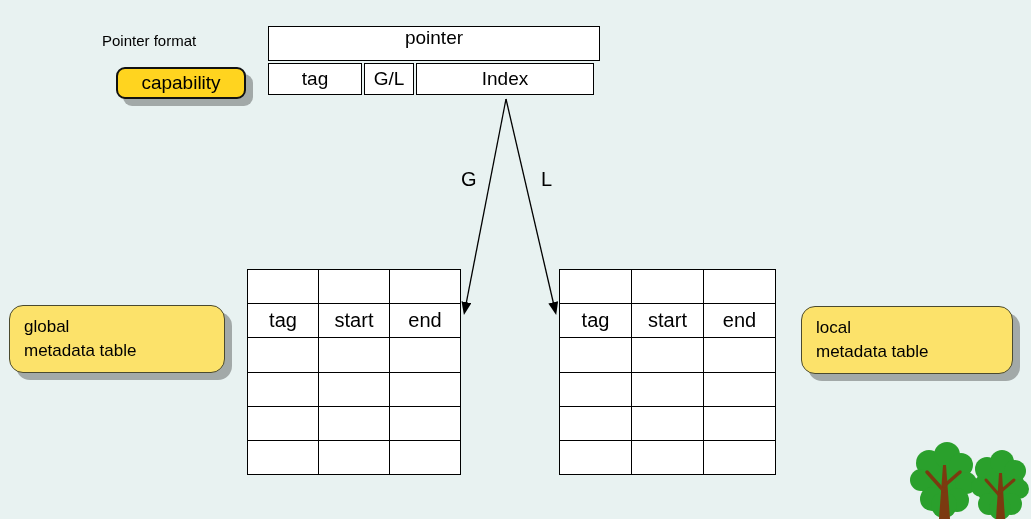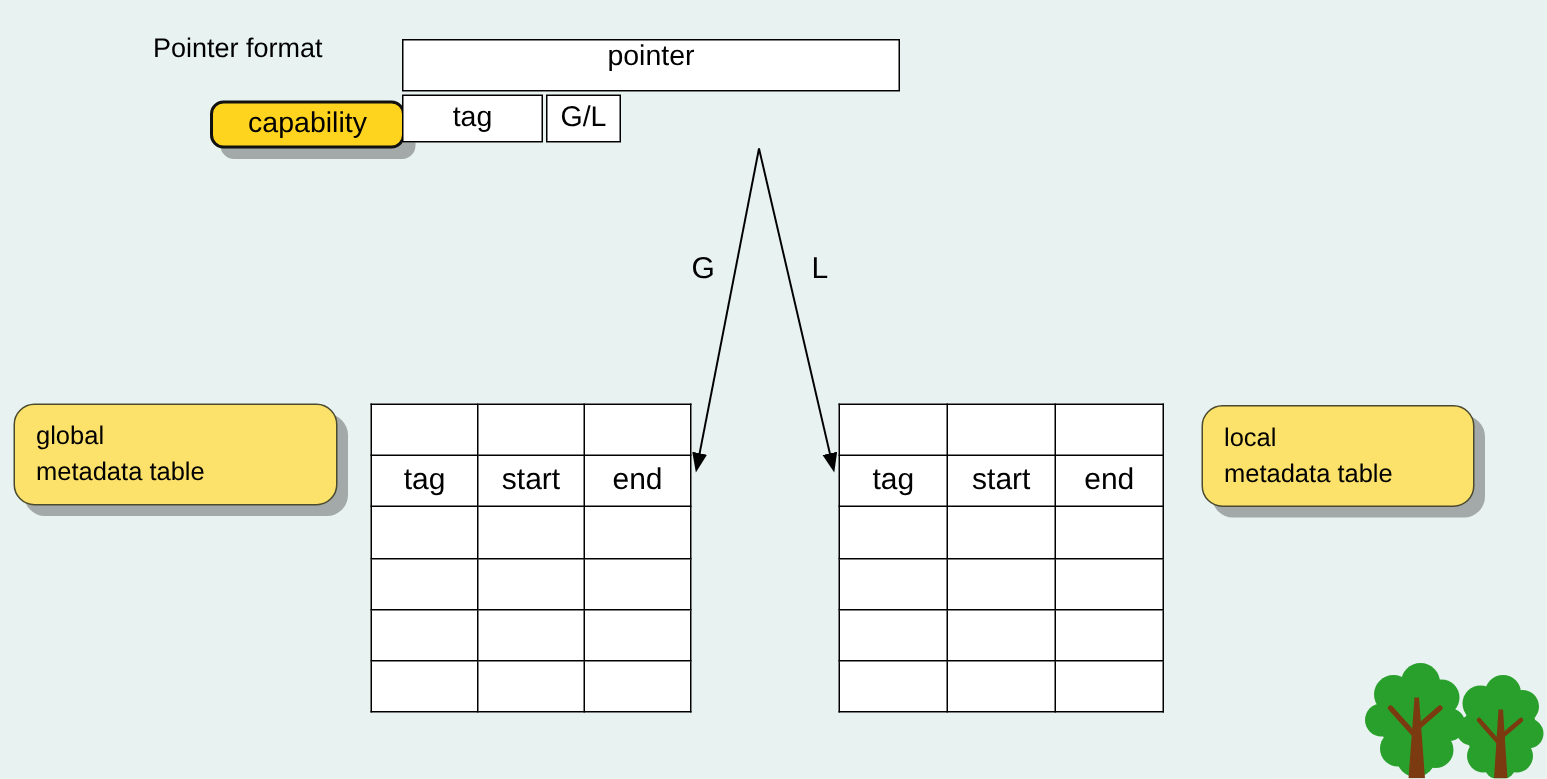--- a/index.html
+++ b/index.html
@@ -9,35 +9,34 @@
     height: 519px;
     background: #e8f2f1;
     overflow: hidden;
     font-family: "Liberation Sans", sans-serif;
     color: #000;
   }
   .abs { position: absolute; }
 
   
   .title {
-    left: 102px; top: 22px;
-    font-size: 18px;
+    left: 102px; top: 32px;
+    font-size: 15px;
   }
 
   
   .capability {
     left: 116px; top: 67px;
     width: 126px; height: 28px;
     background: #ffd41f;
     border: 2px solid #111;
     border-radius: 9px;
     box-shadow: 7px 7px 0 rgba(0,0,0,0.30);
     display: flex; align-items: center; justify-content: center;
     font-size: 19px;
-    margin-left: 24px;
   }
 
   
   .pointer-box { left: 268px; top: 26px; width: 332px; }
   .pointer-row1 {
     height: 33px;
     background: #fff;
     border: 1.5px solid #000;
     display: flex; align-items: flex-start; justify-content: center;
     font-size: 19px;
@@ -81,23 +80,24 @@
   
   .callout {
     background: #fce26a;
     border: 1px solid #4a4a2f;
     border-radius: 14px;
     box-shadow: 7px 7px 0 rgba(0,0,0,0.30);
     font-size: 17px;
     line-height: 1.4;
     padding: 9px 10px 0 14px;
     box-sizing: border-box;
+    margin-top: 36px;
   }
   .callout-global { left: 9px;   top: 269px; width: 216px; height: 68px; }
-  .callout-local  { left: 801px; top: 270px; width: 182px; height: 68px; }
+  .callout-local  { left: 801px; top: 270px; width: 212px; height: 68px; }
 
   
   .trees { left: 905px; top: 435px; width: 126px; height: 84px; }
 </style>
 </head>
 <body>
 
 <div class="canvas">
 
   <div class="abs title">Pointer format</div>
@@ -109,20 +109,23 @@
   <div class="abs pointer-box">
     <div class="pointer-row1">
       <span>pointer</span>
     </div>
     <div class="pointer-row2">
       <div class="pfield pfield-tag">
         <span>tag</span>
       </div>
       <div class="pfield pfield-gl">
         <span>G/L</span>
+      </div>
+      <div class="pfield pfield-index">
+        <span>Index</span>
       </div>
     </div>
   </div>
 
   <svg class="abs arrows" width="1031" height="519" viewBox="0 0 1031 519">
     <defs>
       <marker id="ah" markerUnits="userSpaceOnUse" markerWidth="14" markerHeight="12" refX="10" refY="5" orient="auto">
         <path d="M0,0 L13,5 L0,10 Z" fill="#000"></path>
       </marker>
     </defs>

